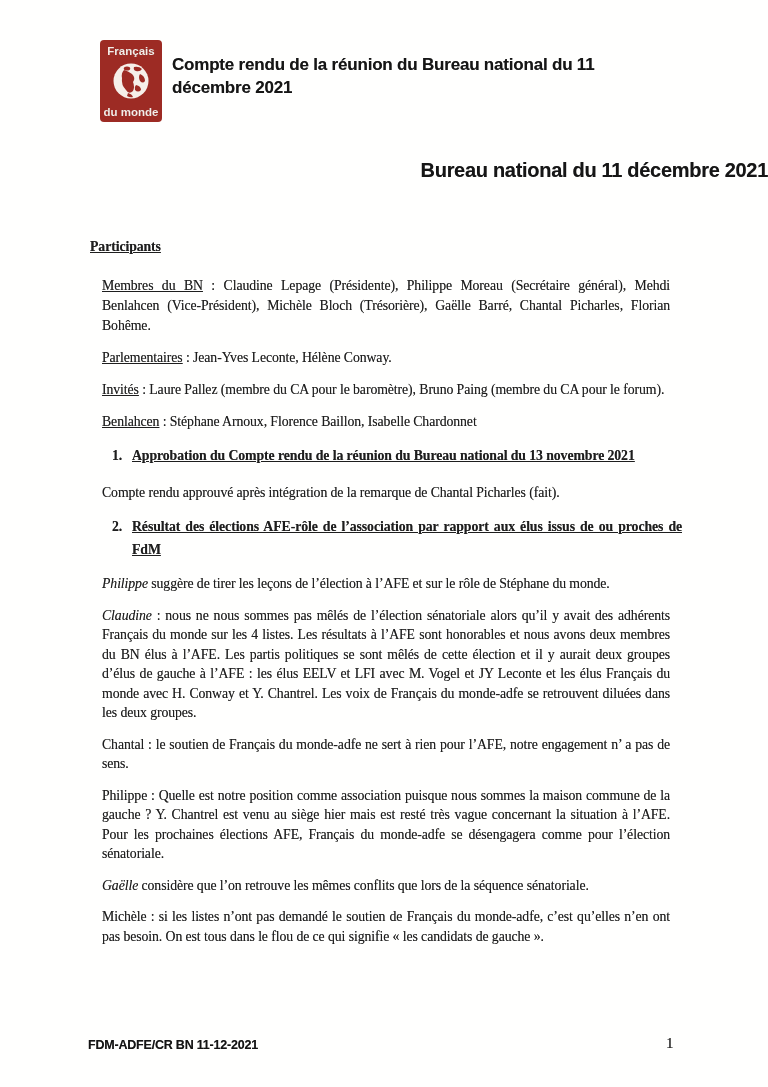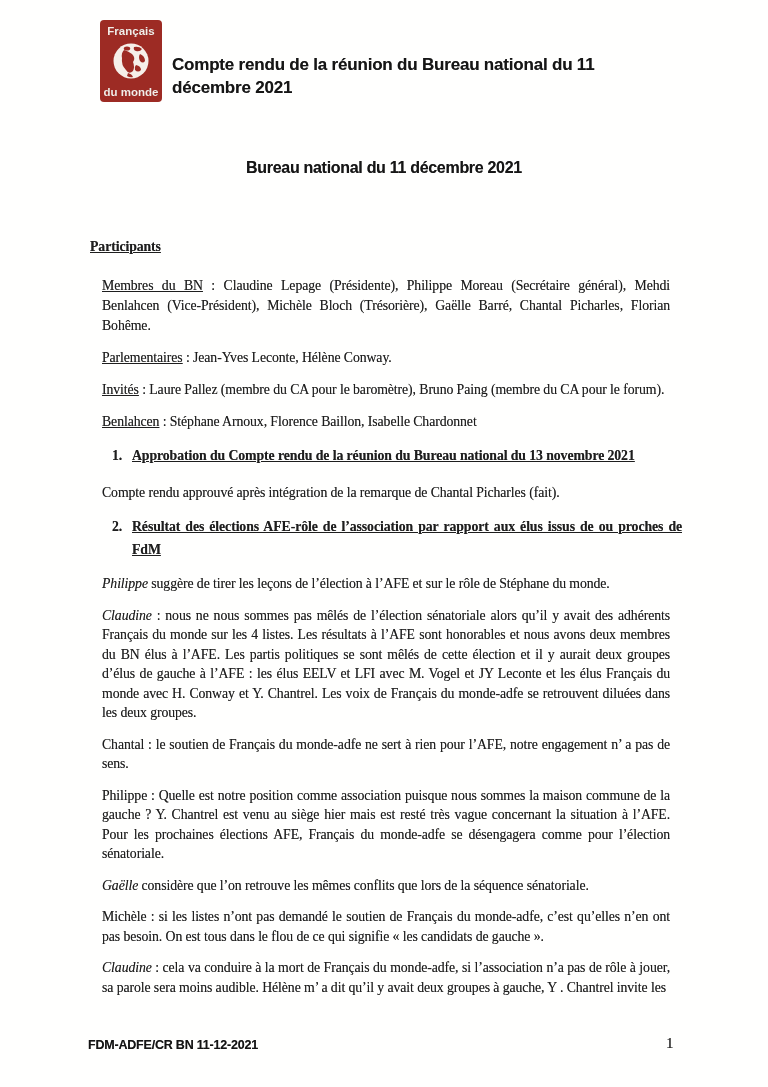--- a/index.html
+++ b/index.html
@@ -2,31 +2,31 @@
 <html><head>
 <meta charset="utf-8">
 <style>
   html,body { margin:0; padding:0; background:#ffffff; }
   .page {
     position:relative; width:768px; height:1087px; background:#fffffe;
     font-family:"Liberation Serif", serif; color:#1e1e1e; overflow:hidden;
     text-shadow:0 0 0.35px rgba(30,30,30,0.55);
   }
   
-  .logo { position:absolute; left:100px; top:20px; width:62px; height:90px; }
+  .logo { position:absolute; left:100px; top:40px; width:62px; height:90px; }
   .header-text {
     position:absolute; left:172px; top:31px; width:510px;
     font-family:"Liberation Sans", sans-serif; font-weight:bold; letter-spacing:-0.2px;
     color:#161616;
   }
   .org { font-size:16px; line-height:20px; }
   .doc-title { margin-top:22px; font-size:17px; line-height:23px; width:505px; }
   .meeting-title {
-    position:absolute; top:159px; left:0; width:768px; text-align:center;
-    font-family:"Liberation Sans", sans-serif; font-weight:bold; font-size:16px;
+    position:absolute; top:159px; left:0; width:768px; text-align:right;
+    font-family:"Liberation Sans", sans-serif; font-weight:bold; font-size:20px;
     letter-spacing:-0.3px; color:#161616;
   }
   
   .content {
     position:absolute; left:90px; top:237px; width:592px;
     font-size:13.8px; line-height:20px; text-align:justify; letter-spacing:-0.1px;
   }
   .content p { margin:12px; }
   .participants-heading { font-weight:bold; text-decoration:underline; margin:0 0 19px 0; }
   .u { text-decoration:underline; }
@@ -105,20 +105,19 @@
     <p class="speaker"><span class="lead-italic">Claudine</span><span> : nous ne nous sommes pas mêlés de l’élection sénatoriale alors qu’il y avait des adhérents Français du monde sur les 4 listes. Les résultats à l’AFE sont honorables et nous avons deux membres du BN élus à l’AFE. Les partis politiques se sont mêlés de cette élection et il y aurait deux groupes d’élus de gauche à l’AFE : les élus EELV et LFI avec M. Vogel et JY Leconte et les élus Français du monde avec H. Conway et Y. Chantrel. Les voix de Français du monde-adfe se retrouvent diluées dans les deux groupes.</span></p>
 
     <p class="speaker"><span>Chantal</span><span> : le soutien de Français du monde-adfe ne sert à rien pour l’AFE, notre engagement n’ a pas de sens.</span></p>
 
     <p class="speaker"><span>Philippe</span><span> : Quelle est notre position comme association puisque nous sommes la maison commune de la gauche ? Y. Chantrel est venu au siège hier mais est resté très vague concernant la situation à l’AFE. Pour les prochaines élections AFE, Français du monde-adfe se désengagera comme pour l’élection sénatoriale.</span></p>
 
     <p class="speaker"><span class="lead-italic">Gaëlle</span><span> considère que l’on retrouve les mêmes conflits que lors de la séquence sénatoriale.</span></p>
 
     <p class="speaker"><span>Michèle</span><span> : si les listes n’ont pas demandé le soutien de Français du monde-adfe, c’est qu’elles n’en ont pas besoin. On est tous dans le flou de ce qui signifie « les candidats de gauche ».</span></p>
 
-    <p class="speaker"><span class="lead-italic">Claudine</span><span> : cela va conduire à la mort de Français du monde-adfe, si l’association n’a pas de rôle à jouer, sa parole sera moins audible. Hélène m’ a dit qu’il y avait deux groupes à gauche, Y . Chantrel invite les</span></p>
 
   </div>
 
   <div class="footer-left">FDM-ADFE/CR BN 11-12-2021</div>
   <div class="footer-page">1</div>
 
 </div>
 
 </body></html>

